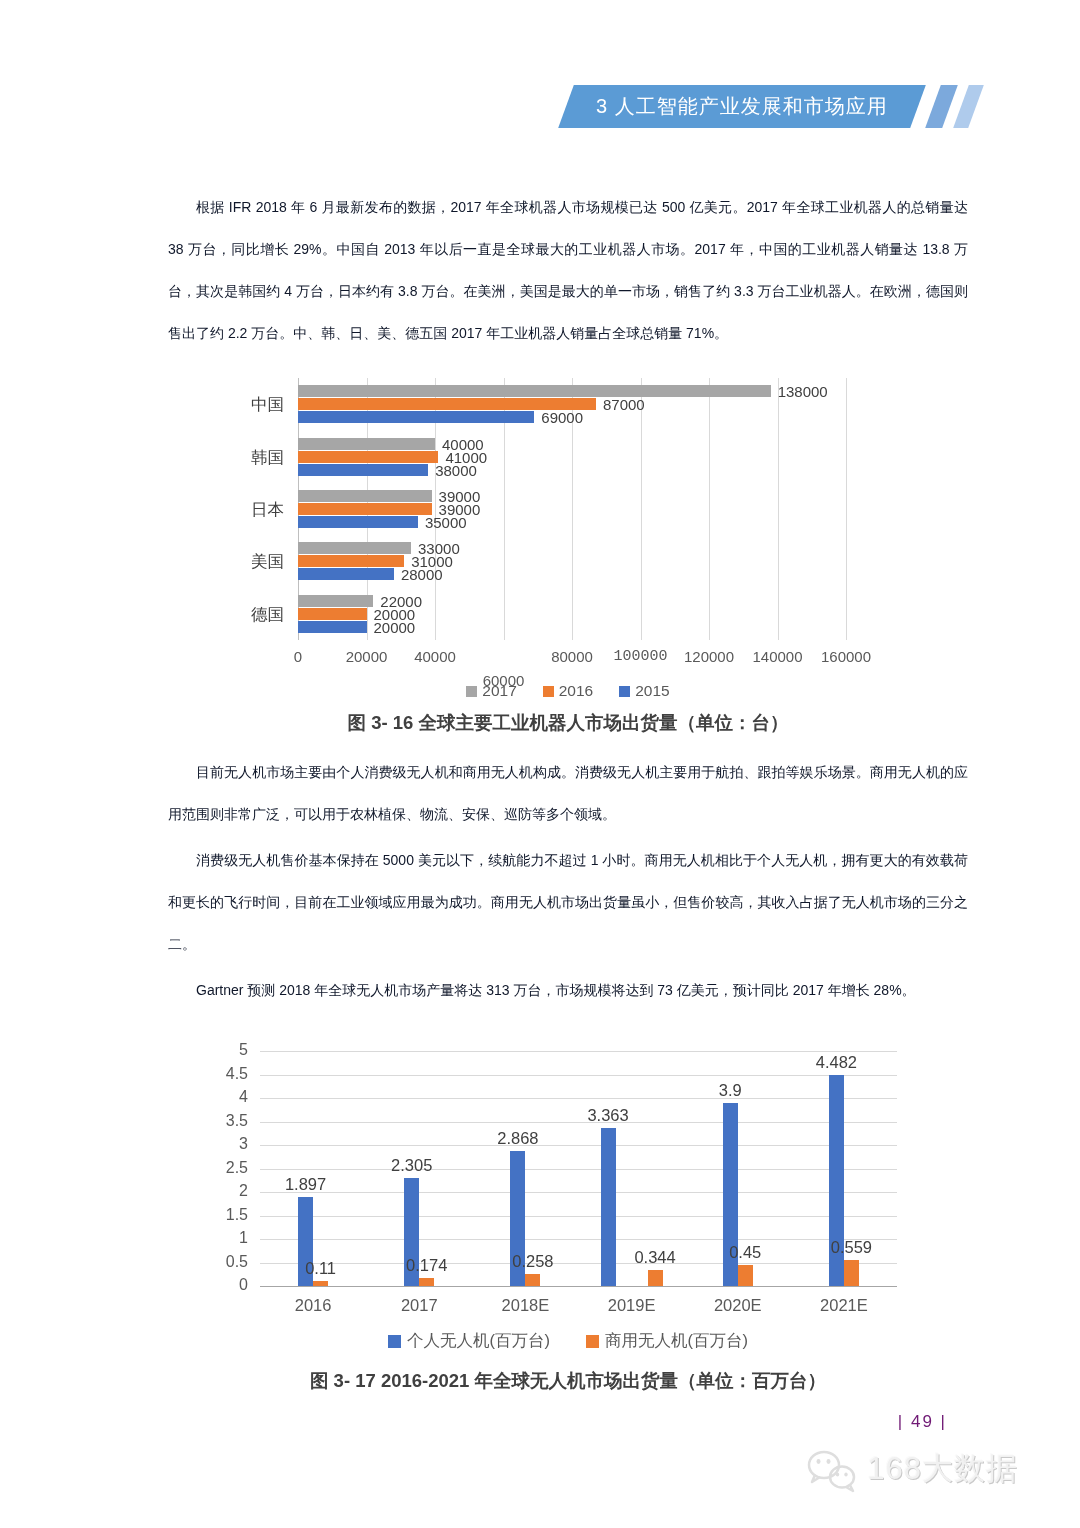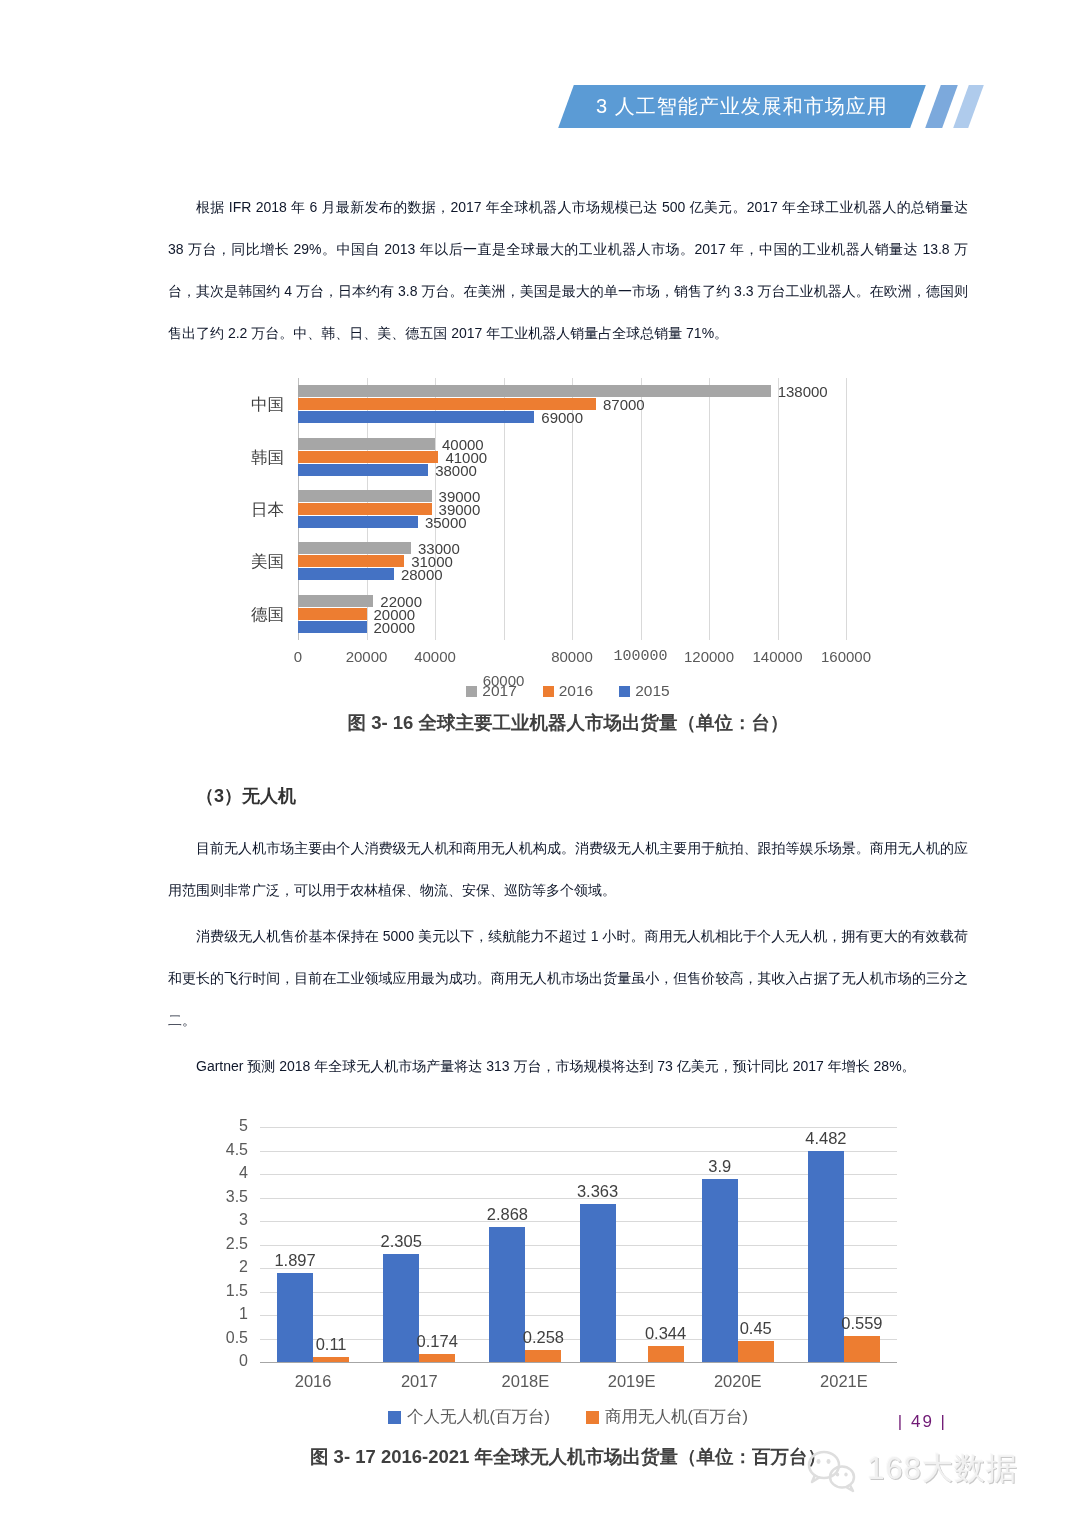--- a/index.html
+++ b/index.html
@@ -48,21 +48,21 @@
   .legend1 .legend-item { font-size:15.5px; }
   .caption1 { margin-top:10px; }
 
   
   .vchart { position:relative; height:235px; width:637px; margin-left:92px; margin-top:40px; }
   .vchart .gridline-h { position:absolute; left:0; right:0; height:1px; background:#D9D9D9; }
   .vchart .axis-h { background:#A6A6A6; }
   .vchart .y-tick { position:absolute; right:calc(100% + 12px); font-size:16px; color:#595959; white-space:nowrap; }
   .vchart .slot { position:absolute; top:0; bottom:0; }
   .vchart .pair { position:absolute; bottom:0; left:50%; transform:translateX(-50%); display:flex; align-items:flex-end; height:100%; }
-  .vchart .vbar { position:relative; width:36px; }
+  .vchart .vbar { position:relative; width:15px; }
   .vchart .vbar-label { position:absolute; bottom:calc(100% + 3px); left:50%; transform:translateX(-50%); font-size:16.5px; color:#404040; white-space:nowrap; }
   .vchart .x-cat { position:absolute; top:calc(100% + 10px); width:100%; text-align:center; font-size:16.5px; color:#595959; }
   .legend2 { margin-top:44px; gap:36px; }
   .legend2 .legend-swatch { width:13px; height:13px; margin-right:6px; }
   .legend2 .legend-item { font-size:16.5px; }
   .caption2 { margin-top:16px; }
 
   
   .page-number { position:absolute; top:1412px; right:133px; font-size:17px; color:#701a75; letter-spacing:2px; }
   .watermark { position:absolute; top:1448px; right:62px; display:flex; align-items:flex-start; gap:6px; }
@@ -154,21 +154,20 @@
             <span>2016</span>
           </div>
           <div class="legend-item">
             <div class="legend-swatch" style="background: rgb(68, 114, 196);"></div>
             <span>2015</span>
           </div>
         </div>
       <div class="fig-caption caption1">图 3- 16 全球主要工业机器人市场出货量（单位：台）</div>
     </div>
 
-    <h3 class="sub-heading">（3）无人机</h3>
 
     <p class="body-text after-heading">目前无人机市场主要由个人消费级无人机和商用无人机构成。消费级无人机主要用于航拍、跟拍等娱乐场景。商用无人机的应用范围则非常广泛，可以用于农林植保、物流、安保、巡防等多个领域。</p>
     <p class="body-text mt6">消费级无人机售价基本保持在 5000 美元以下，续航能力不超过 1 小时。商用无人机相比于个人无人机，拥有更大的有效载荷和更长的飞行时间，目前在工业领域应用最为成功。商用无人机市场出货量虽小，但售价较高，其收入占据了无人机市场的三分之二。</p>
     <p class="body-text mt6">Gartner 预测 2018 年全球无人机市场产量将达 313 万台，市场规模将达到 73 亿美元，预计同比 2017 年增长 28%。</p>
 
     <div class="figure">
       <div class="vchart" id="chart2">
           <div class="gridline-h axis-h" style="top: 100%;"></div>
           <div class="y-tick" style="top: calc(100% - 10px);">0</div>
           <div class="gridline-h" style="top: 90%;"></div>

